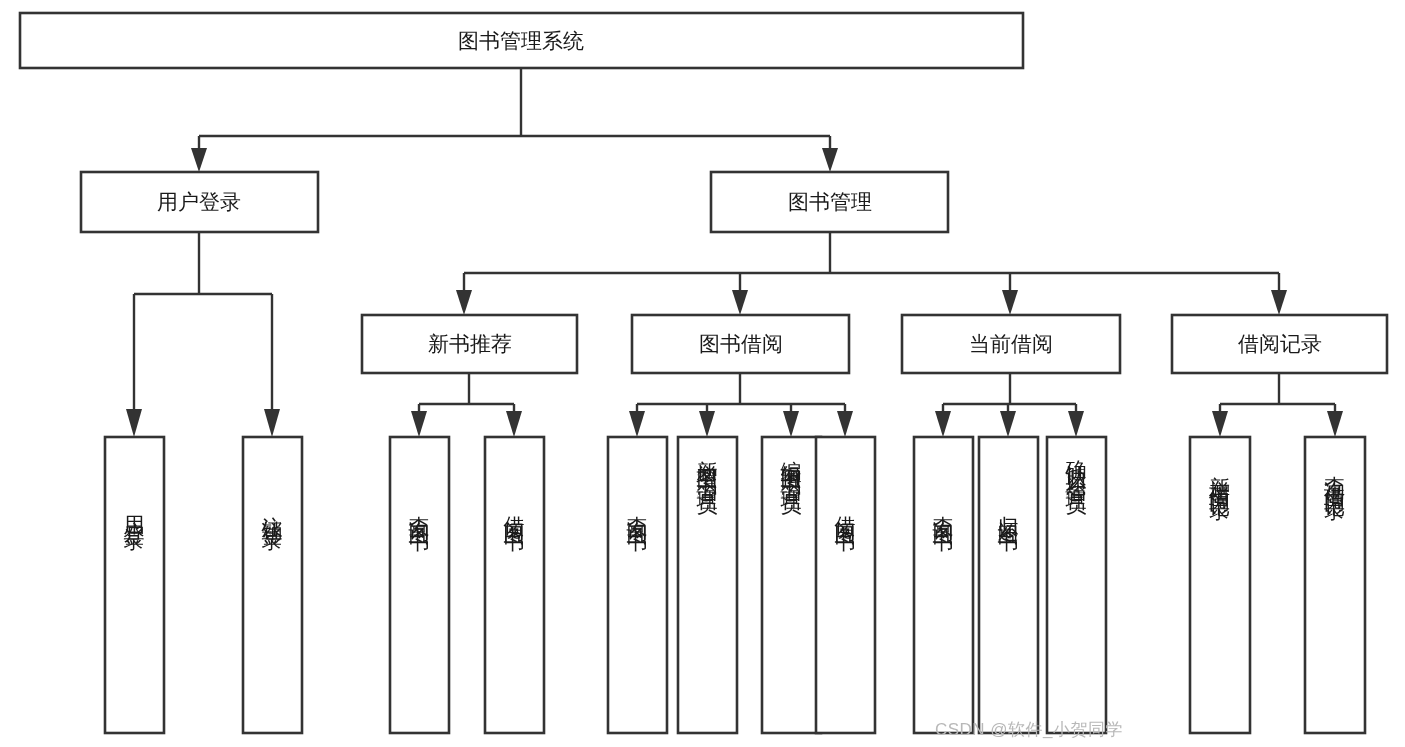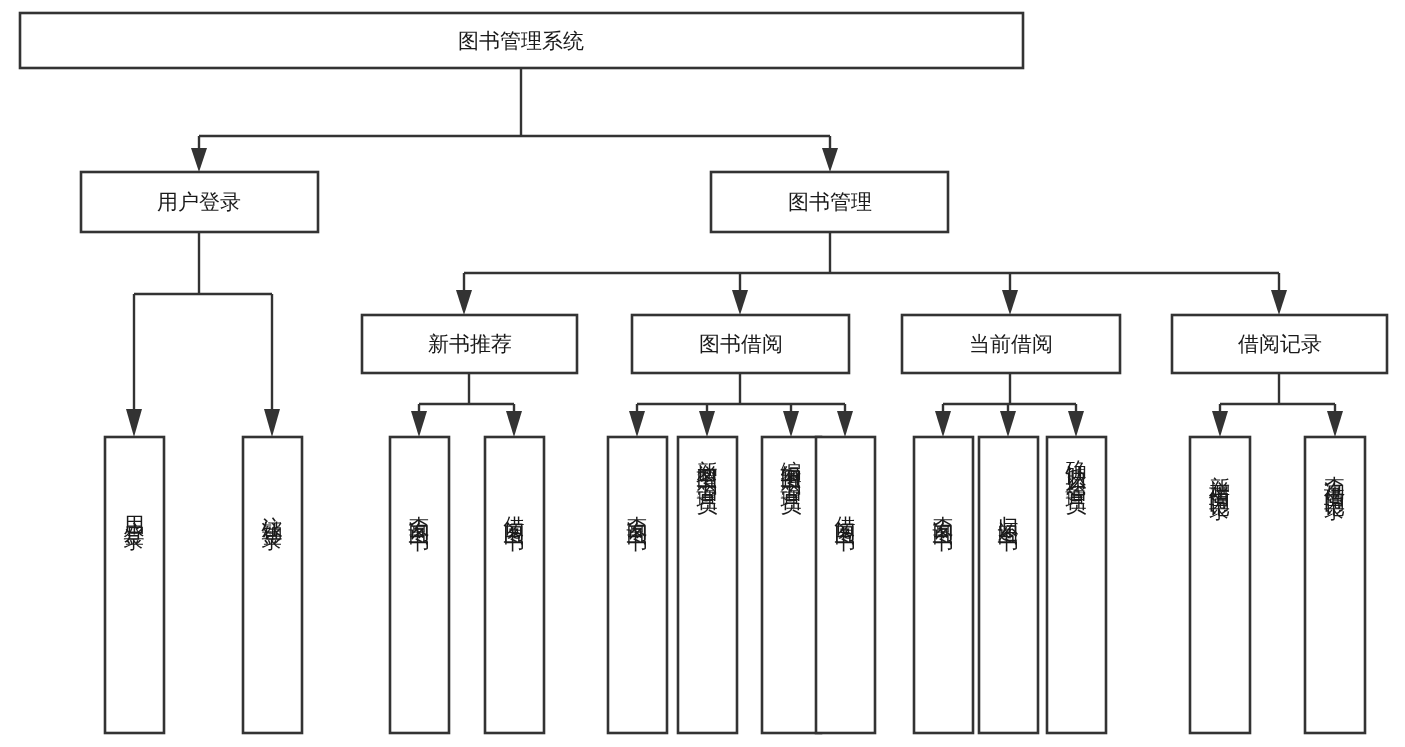--- a/index.html
+++ b/index.html
@@ -246,14 +246,15 @@
   </div>
 
   <div class="leaf-label-wrap" style="left:1190px; top:437px; width:60px; height:296px; padding-top:22px;">
     <span class="leaf-label">新增借阅记录</span>
   </div>
 
   <div class="leaf-label-wrap" style="left:1305px; top:437px; width:60px; height:296px; padding-top:22px;">
     <span class="leaf-label">查询借阅记录</span>
   </div>
 
+  <div class="watermark">CSDN @软件_小贺同学</div>
 
 </div>
 
 </body></html>

